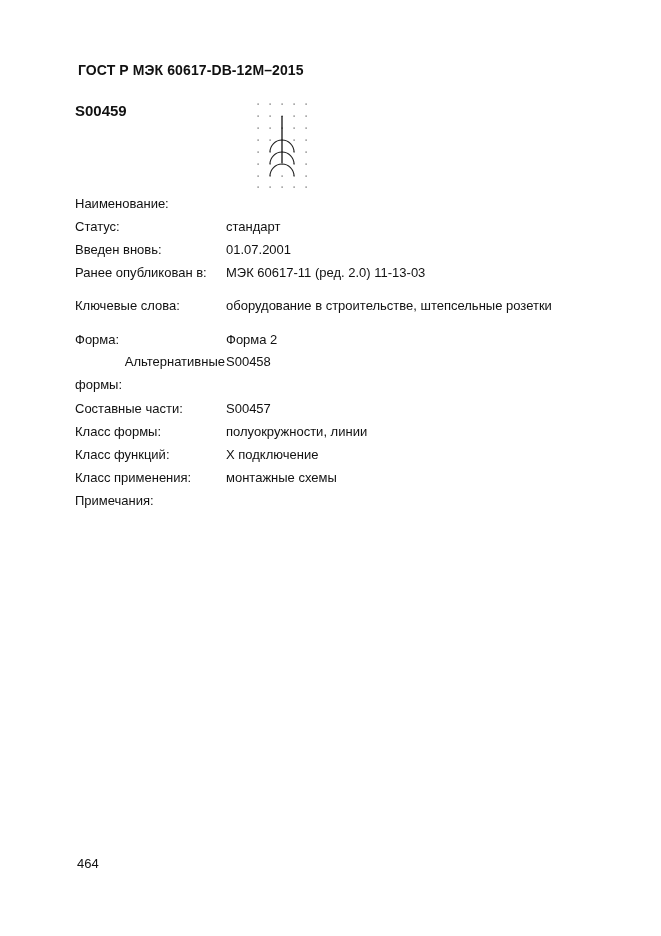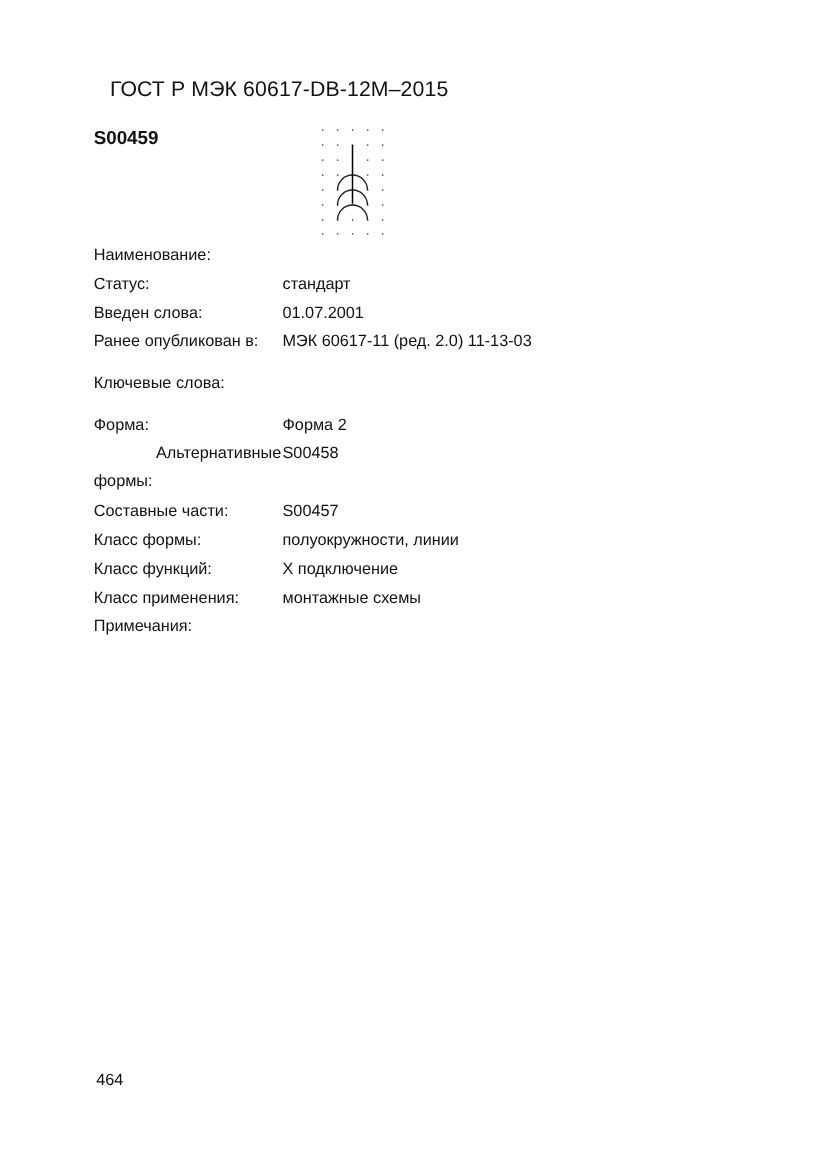--- a/index.html
+++ b/index.html
@@ -1,18 +1,18 @@
 <!DOCTYPE html>
 <html><head>
   <meta charset="utf-8">
   <style>
     html, body { margin: 0; padding: 0; background: #ffffff; }
     body { width: 661px; height: 936px; position: relative; overflow: hidden;
            font-family: "Liberation Sans", "DejaVu Sans", sans-serif; color: #111; }
-    .header { position: absolute; left: 88px; top: 62px; font-size: 17px; font-weight: normal; letter-spacing: 0.1px; }
+    .header { position: absolute; left: 78px; top: 62px; font-size: 14px; font-weight: bold; letter-spacing: 0.1px; }
     .code { position: absolute; left: 75px; top: 102px; font-size: 15px; font-weight: bold; }
     .symbol { position: absolute; left: 250px; top: 98px; width: 66px; height: 96px; }
     .rows { position: absolute; left: 75px; top: 196px; width: 560px; font-size: 13px; }
     .row { position: absolute; left: 0; width: 560px; height: 20px; }
     .lbl { position: absolute; left: 0; width: 150px; white-space: nowrap; }
     .val { position: absolute; left: 151px; white-space: nowrap; }
     .pagenum { position: absolute; left: 77px; top: 856px; font-size: 13px; }
   </style>
 </head>
 <body>
@@ -74,29 +74,30 @@
 
 <div class="rows" id="rows">
     <div class="row" style="top: 0px;">
       <span class="lbl">Наименование:</span>
     </div>
     <div class="row" style="top: 23px;">
       <span class="lbl">Статус:</span>
       <span class="val">стандарт</span>
     </div>
     <div class="row" style="top: 46px;">
-      <span class="lbl">Введен слова:</span>
+      <span class="lbl">Введен вновь:</span>
       <span class="val">01.07.2001</span>
     </div>
     <div class="row" style="top: 69px;">
       <span class="lbl">Ранее опубликован в:</span>
       <span class="val">МЭК 60617-11 (ред. 2.0) 11-13-03</span>
     </div>
     <div class="row" style="top: 102px;">
       <span class="lbl">Ключевые слова:</span>
+      <span class="val">оборудование в строительстве, штепсельные розетки</span>
     </div>
     <div class="row" style="top: 136px;">
       <span class="lbl">Форма:</span>
       <span class="val">Форма 2</span>
     </div>
     <div class="row" style="top: 158px; text-align: right;">
       <span class="lbl">Альтернативные</span>
       <span class="val">S00458</span>
     </div>
     <div class="row" style="top: 181px;">

